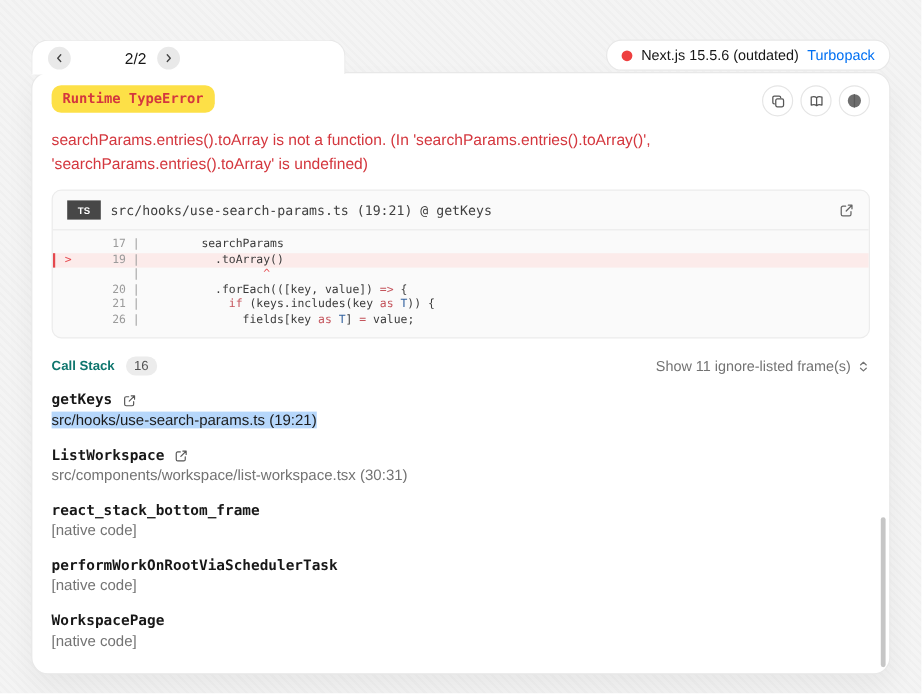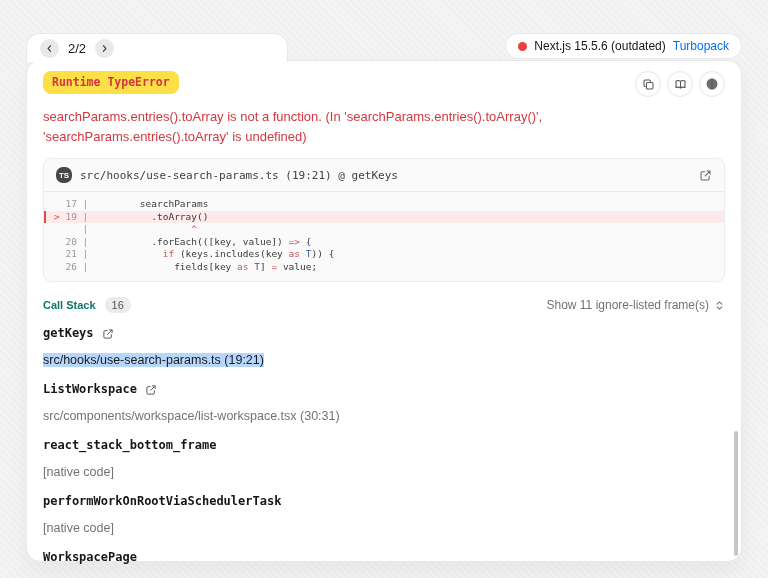--- a/index.html
+++ b/index.html
@@ -5,65 +5,65 @@
   html,body{margin:0;padding:0;}
   body{font-family:"Liberation Sans",sans-serif;}
   .page{position:relative;width:768px;height:578px;background:#f4f4f4;overflow:hidden;
     background-image:repeating-linear-gradient(45deg,rgba(0,0,0,.015) 0 2px,transparent 2px 5px);}
   
   .tab{position:absolute;left:26px;top:33px;width:262px;height:29px;background:#fff;
     border:1px solid #e8e8e8;border-bottom:none;border-radius:14px 14px 0 0;z-index:3;
     display:flex;align-items:center;gap:9px;padding:0 0 0 13px;box-sizing:border-box;}
   .nav-btn{width:19px;height:19px;border-radius:50%;background:#e9e9e9;border:none;padding:0;
     display:flex;align-items:center;justify-content:center;color:#444;cursor:pointer;}
-  .pager{font-size:13px;color:#171717;}
+  .pager{font-size:13px;color:#171717;margin-left:36px;}
   
   .version-pill{position:absolute;right:26px;top:33px;height:26px;background:#fff;border:1px solid #e8e8e8;
     border-radius:999px;display:flex;align-items:center;gap:7px;padding:0 12px;font-size:12px;color:#171717;z-index:3;box-sizing:border-box;justify-content:flex-end;}
   .dot{width:9px;height:9px;border-radius:50%;background:#ee3f3f;}
   .turbopack{color:#0070f3;}
   
   .card{position:absolute;left:26px;top:60px;width:716px;height:502px;background:#fff;border:1px solid #e8e8e8;
     border-radius:14px;box-shadow:0 12px 24px rgba(0,0,0,.05);box-sizing:border-box;z-index:2;}
   .card-inner{padding:10px 16px 12px;}
   .badge-row{position:relative;height:26px;}
   .err-badge{display:inline-block;font-family:"DejaVu Sans Mono","Liberation Mono",monospace;
     font-size:11.5px;font-weight:600;color:#d4373e;background:#fde047;padding:5px 9px;border-radius:8px;line-height:1.1;}
   .icon-btns{position:absolute;right:0;top:0;display:flex;gap:6px;}
   .icon-btn{width:26px;height:26px;border-radius:50%;border:1px solid #e5e5e5;background:#fff;padding:0;
     display:flex;align-items:center;justify-content:center;color:#555;cursor:pointer;}
   .err-msg{margin-top:10px;color:#d4373e;font-size:13px;line-height:1.55;font-weight:500;max-width:696px;}
   
   .codeframe{margin-top:11px;background:#fafafa;border:1px solid #ececec;border-radius:8px;overflow:hidden;}
   .cf-header{display:flex;align-items:center;gap:8px;padding:8px 12px;border-bottom:1px solid #ececec;
     font-family:"DejaVu Sans Mono","Liberation Mono",monospace;font-size:11px;color:#404040;}
-  .ts-badge{width:16px;height:16px;background:#474747;color:#fff;border-radius:7px;display:flex;align-items:center;
+  .ts-badge{width:28px;height:16px;background:#474747;color:#fff;border-radius:0;display:flex;align-items:center;
     justify-content:center;font-size:8px;font-weight:700;font-family:"Liberation Sans",sans-serif;flex:none;}
   .cf-open{margin-left:auto;background:none;border:none;padding:0;color:#666;cursor:pointer;display:flex;}
   .code{padding:6px 0 8px;font-family:"DejaVu Sans Mono","Liberation Mono",monospace;font-size:9.5px;
     line-height:12.5px;color:#3a3a3a;}
   .code-line{display:flex;white-space:pre;border-left:2px solid transparent;padding:0 8px 0 8px;}
   .code-line.hl{background:#fcebea;border-left-color:#e5484d;}
-  .gutter{color:#9b9b9b;white-space:pre;}
+  .gutter{color:#9b9b9b;white-space:pre;margin-left:28px;}
   .mark{color:#e5484d;white-space:pre;}
   .tok-kw{color:#c4545c;}
   .tok-type{color:#35639f;}
   .tok-caret{color:#e5484d;}
   
   .cs-header{margin-top:15px;display:flex;align-items:center;}
   .cs-title{font-size:11px;font-weight:700;color:#0f766e;}
   .cs-count{margin-left:9px;background:#ececec;color:#525252;font-size:11px;padding:2px 7px;border-radius:999px;}
   .cs-toggle{margin-left:auto;display:flex;align-items:center;gap:5px;background:none;border:none;padding:0;
     color:#737373;font-size:12px;font-family:"Liberation Sans",sans-serif;cursor:pointer;}
   .frames{margin-top:6px;}
   .frame{padding:7px 0 8px;}
   .frame-name{font-family:"DejaVu Sans Mono","Liberation Mono",monospace;font-size:12px;font-weight:700;
     color:#171717;display:flex;align-items:flex-end;gap:8px;line-height:14px;}
   .frame-link{background:none;border:none;padding:0;color:#555;cursor:pointer;display:flex;}
-  .frame-src{margin-top:13px;font-size:12.5px;color:#737373;line-height:14px;}
+  .frame-src{margin-top:3px;font-size:12.5px;color:#737373;line-height:14px;}
   .frame-src .sel{background:#b6d7fb;color:#1b1b1b;}
   .scroll-thumb{position:absolute;right:3px;top:370px;width:4px;height:125px;background:#c6c6c6;border-radius:4px;}
 </style>
 </head>
 <body>
 
 <div class="page">
 
   <div class="tab">
     <button class="nav-btn">

